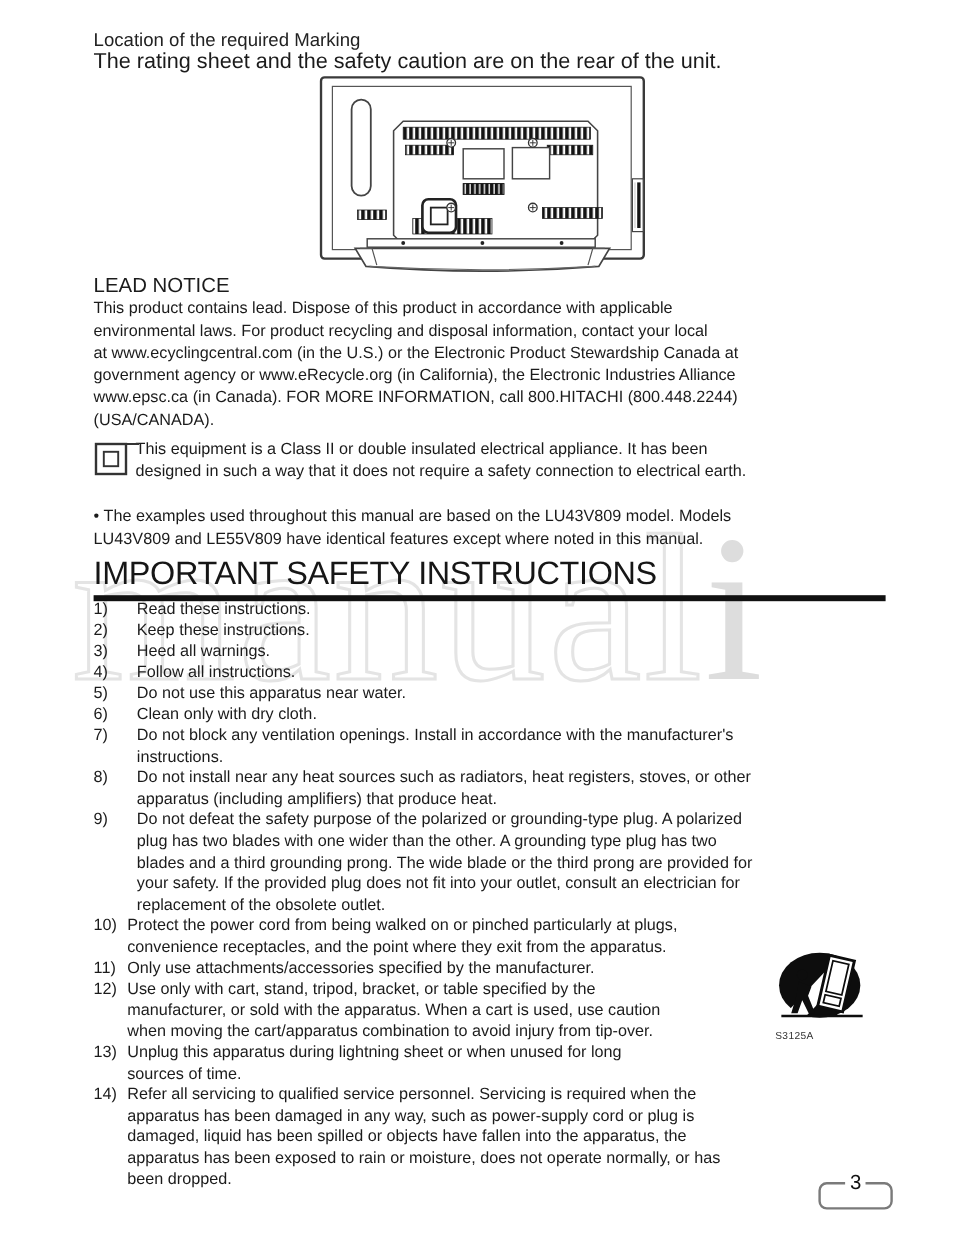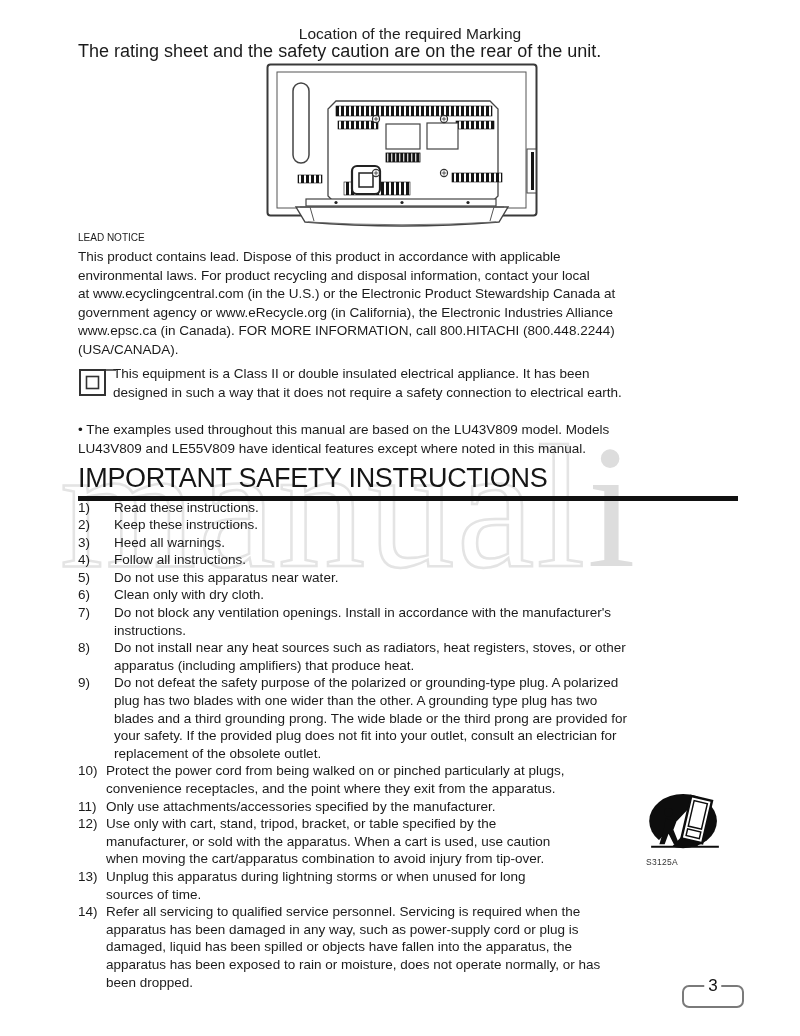--- a/index.html
+++ b/index.html
@@ -3,27 +3,27 @@
 <meta charset="utf-8">
 <style>
   * { margin:0; padding:0; box-sizing:border-box; }
   html,body { background:#ffffff; }
   body {
     width:800px; height:1036px; position:relative; overflow:hidden;
     font-family:"Liberation Sans", sans-serif; color:#1b1b1b;
   }
   .content { position:relative; z-index:1; padding:24px 58px 0 78px; }
 
-  .doc-title { font-size:15.5px; font-weight:400; color:#222; line-height:19px;text-align:center; }
+  .doc-title { font-size:15.5px; font-weight:400; color:#222; line-height:19px; }
   .doc-subtitle { font-size:18px; font-weight:400; line-height:16px; margin-bottom:2px; }
 
   .diagram-wrap { position:relative; height:168px; }
   .diagram-wrap svg { position:absolute; left:188px; top:2px; }
 
-  .lead-title { font-size:10px; font-weight:400; line-height:17px; margin-bottom:2px; }
+  .lead-title { font-size:17px; font-weight:400; line-height:17px; margin-bottom:2px; }
   .para { font-size:13.5px; line-height:18.5px; }
   .para div { white-space:nowrap; }
 
   .class2 { position:relative; margin-top:6px; min-height:40px; padding-left:35px; }
   .class2 .c2-icon { position:absolute; left:-2px; top:1px; }
 
   .model-note { margin-top:16px; }
 
   .safety-title { font-size:27px; font-weight:400; color:#161616; letter-spacing:-0.3px; margin-top:4px; line-height:32px; }
   .rule { width:660px; height:4.5px; background:#111; margin-top:2px; position:relative; z-index:3; }
@@ -234,21 +234,21 @@
         <span class="s-num">12)</span>
         <div class="s-lines">
           <div>Use only with cart, stand, tripod, bracket, or table specified by the</div>
           <div>manufacturer, or sold with the apparatus. When a cart is used, use caution</div>
           <div>when moving the cart/apparatus combination to avoid injury from tip-over.</div>
         </div>
       </div>
     <div class="s-item wide-num">
         <span class="s-num">13)</span>
         <div class="s-lines">
-          <div>Unplug this apparatus during lightning storms or when unused for long</div>
+          <div>Unplug this apparatus during lightning sheet or when unused for long</div>
           <div>sources of time.</div>
         </div>
       </div>
     <div class="s-item wide-num">
         <span class="s-num">14)</span>
         <div class="s-lines">
           <div>Refer all servicing to qualified service personnel. Servicing is required when the</div>
           <div>apparatus has been damaged in any way, such as power-supply cord or plug is</div>
           <div>damaged, liquid has been spilled or objects have fallen into the apparatus, the</div>
           <div>apparatus has been exposed to rain or moisture, does not operate normally, or has</div>

